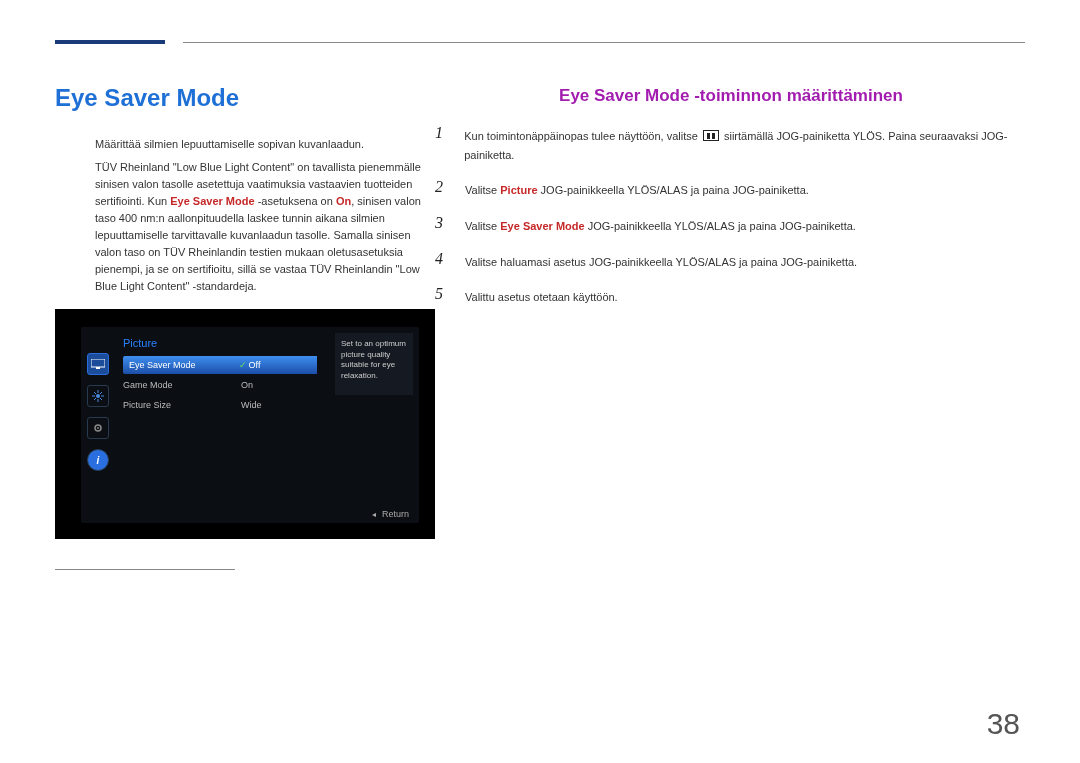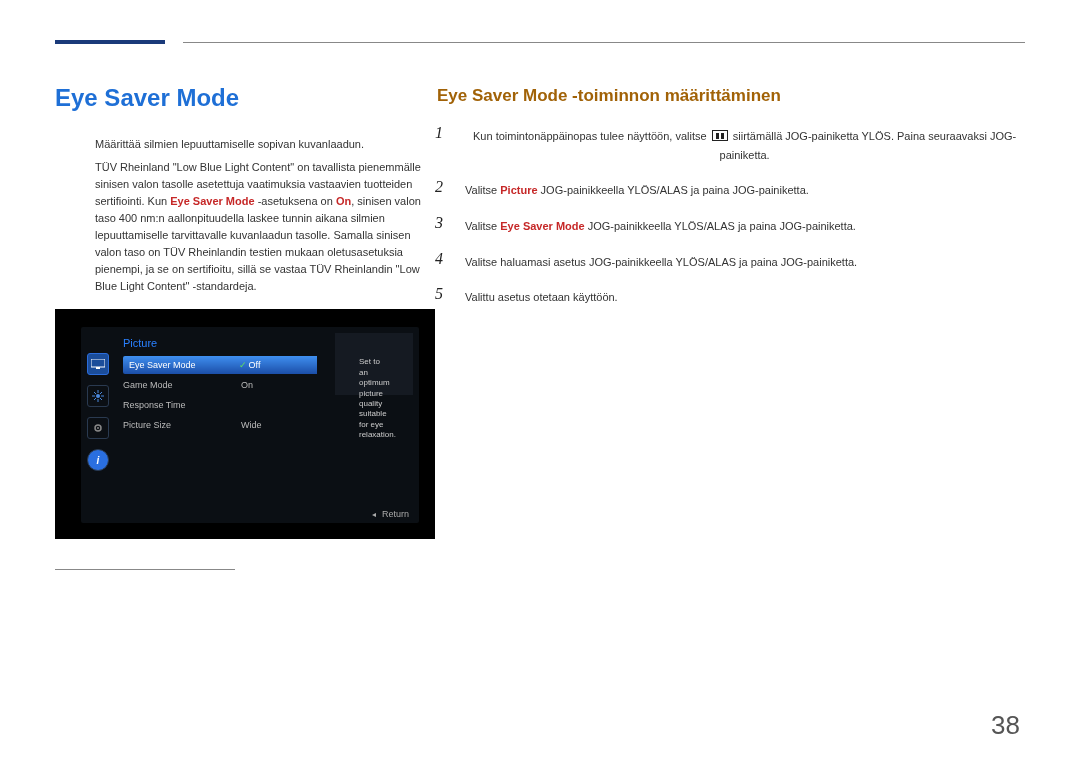--- a/index.html
+++ b/index.html
@@ -38,23 +38,24 @@
   .col-left { width: 380px; }
   .col-right { flex: 1; }
   .h1 {
     font-size: 24px;
     color: #1e6fd6;
     font-weight: 700;
     margin: 18px 0 24px 0;
   }
   .h2 {
     font-size: 17px;
-    color: #a16207;
+    color: #a21caf;
     font-weight: 700;
     margin: 20px 0 18px 2px;
+    text-align: center;
   }
   .para { line-height: 1.55; margin-bottom: 6px; margin-left: 40px; }
   .bold-red { color: #c62828; font-weight: 700; }
   
   .osd {
     width: 380px;
     height: 230px;
     background: #000;
     margin-top: 14px;
     position: relative;
@@ -108,55 +109,55 @@
   }
   .osd-row.sel .val-col {
     background: linear-gradient(#3f8ff0,#1b4ea8);
     color:#fff;
   }
   .osd-check { color:#5fe05f; margin-right:2px; }
   .osd-desc {
     position:absolute; right:6px; top:6px;
     width:78px; height:62px;
     background:#151a22;
-    padding:24px;
+    padding:6px;
     font-size:8px; line-height:1.3; color:#ccc;
   }
   .osd-footer {
     position:absolute; right:10px; bottom:4px;
     display:flex; align-items:center; gap:6px;
     font-size:9px; color:#aaa;
   }
   .osd-footer .tri { font-size:8px; }
   .footnote-rule {
     width: 180px; height:1px; background:#888;
     margin: 30px 0 10px 0;
   }
   .footnote {
     font-size: 9px; color:#888;
   }
   .footnote::before { content:"– "; }
   
   .steps { }
   .step { display:flex; gap:16px; margin-bottom:14px; align-items:flex-start; }
   .step-num { font-size:16px; font-weight:400; font-style:italic; color:#222; width:14px; font-family: Georgia, 'Times New Roman', serif; }
-  .step-text { line-height:1.7; padding-top:3px;text-align:center; }
+  .step-text { line-height:1.7; padding-top:3px; }
   .icon-inline {
     display:inline-block; width:16px; height:11px;
     background:#fff; border:1px solid #222;
     position:relative; vertical-align:-1px; margin:0 2px;
   }
   .icon-inline::before, .icon-inline::after {
     content:""; position:absolute; background:#222;
   }
   .icon-inline::before{ left:3px; top:2px; width:3px; height:6px; }
   .icon-inline::after{ left:8px; top:2px; width:3px; height:6px; }
   .page-num {
     position:absolute; right:60px; bottom:22px;
-    font-size:26px; color:#555;
+    font-size:30px; color:#555;
   }
 </style>
 </head>
 <body>
 
 <div class="page-frame">
   <div class="top-rule">
     <div class="thick"></div>
     <div class="thin"></div>
   </div>
@@ -200,23 +201,20 @@
 
             <div class="osd-row sel">
               <div class="name">Eye Saver Mode</div>
               <div class="val-col"><span class="osd-check">✓</span><span>Off</span></div>
             </div>
             <div class="osd-row">
               <div class="name">Game Mode</div>
               <div class="val-col">On</div>
             </div>
             <div class="osd-row">
-              <div class="name">Response Time</div>
-            </div>
-            <div class="osd-row">
               <div class="name">Picture Size</div>
               <div class="val-col" style="text-align:left;padding-right:10px;width:150px;">Wide</div>
             </div>
 
             <div class="osd-desc">Set to an optimum picture quality suitable for eye relaxation.</div>
 
             <div class="osd-footer">
               <span class="tri">◂</span>
               <span>Return</span>
             </div>

